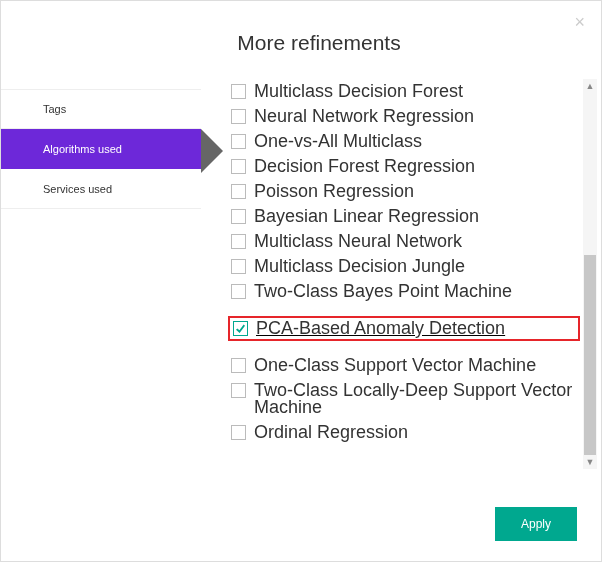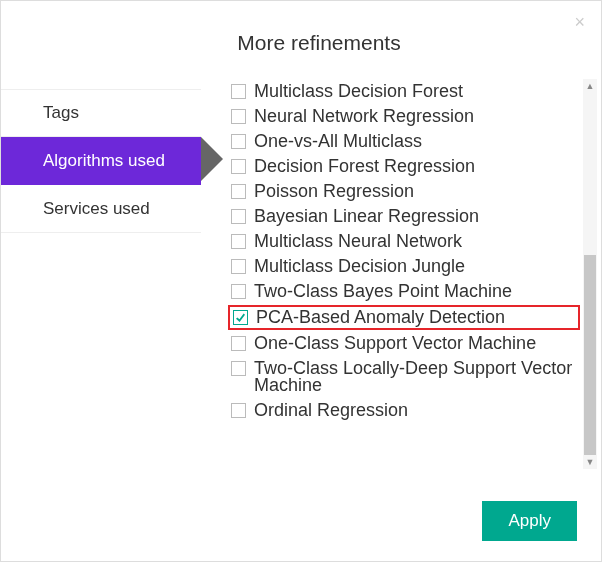--- a/index.html
+++ b/index.html
@@ -32,25 +32,25 @@
     display: flex;
     height: 390px;
   }
   .sidebar {
     width: 200px;
     flex-shrink: 0;
     padding-top: 10px;
   }
   .tab {
     position: relative;
-    height: 48px;
+    height: 40px;
     display: flex;
     align-items: center;
     padding-left: 42px;
-    font-size: 17px;
+    font-size: 11px;
     color: #333;
     cursor: pointer;
     border-bottom: 1px solid #eee;
   }
   .tab:first-child { border-top: 1px solid #eee; }
   .tab.active {
     background: #6d28d9;
     color: #fff;
     border-bottom: none;
   }
@@ -107,21 +107,22 @@
   }
   .label {
     font-size: 18px;
     color: #333;
     line-height: 17px;
     cursor: pointer;
   }
   .highlight {
     border: 2px solid #E6252A;
     padding: 2px 3px;
-    margin: 1px -3px;
+    margin: 12px -3px;
+    text-decoration: underline;
   }
   .scrollbar {
     width: 14px;
     flex-shrink: 0;
     background: #f5f5f5;
     position: relative;
   }
   .scroll-arrow {
     position: absolute;
     left: 0; right: 0;
@@ -143,21 +144,21 @@
   }
   .footer {
     position: absolute;
     bottom: 20px;
     right: 24px;
   }
   .apply-btn {
     background: #00A88F;
     color: #fff;
     border: none;
-    font-size: 17px;
+    font-size: 12px;
     padding: 10px 26px;
     cursor: pointer;
     font-family: inherit;
   }
 </style>
 </head>
 <body>
 
 <span class="close-icon">×</span>
 

